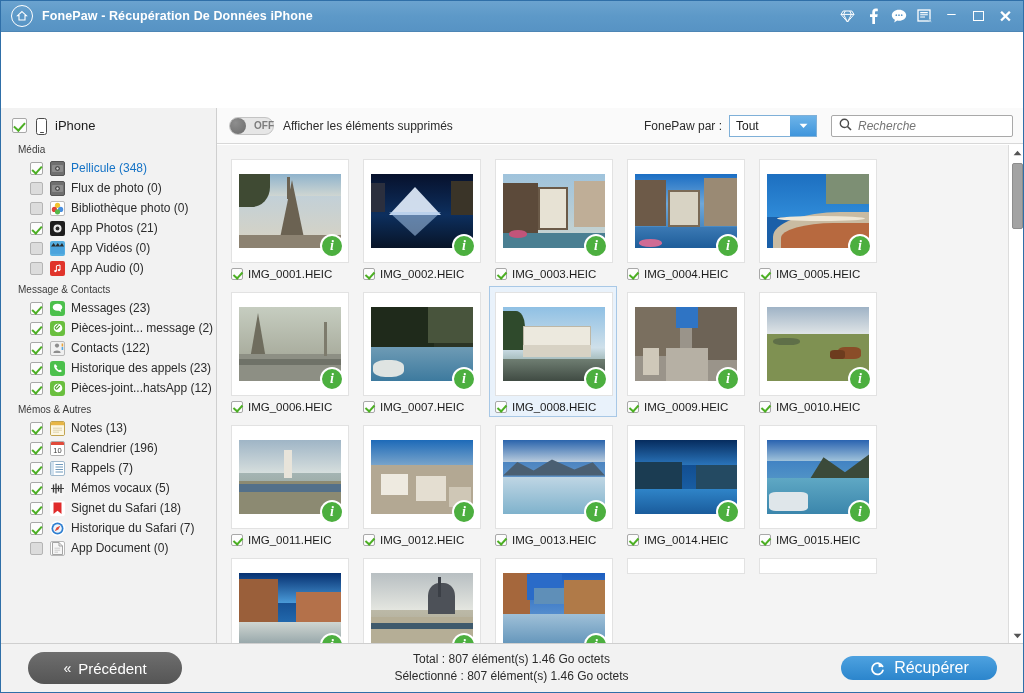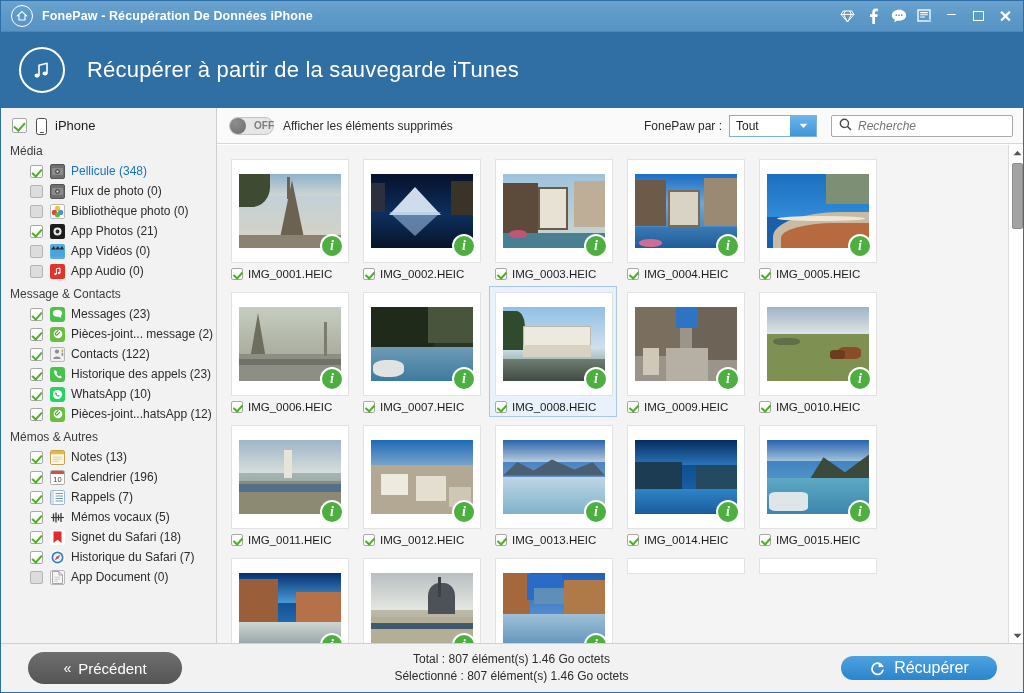--- a/index.html
+++ b/index.html
@@ -65,21 +65,21 @@
   #body { position: absolute; left: 0; top: 107px; width: 1024px; height: 535px; display: flex; }
 
   
   #sidebar {
     width: 216px; height: 535px; background: #f2f2f2;
     border-right: 1px solid #cfcfcf; padding: 9px 0 0 0;
     overflow: hidden; flex: 0 0 auto;
   }
   .root-row { display: flex; padding: 1px 0 3px 11px; }
   .group-title {
-    font-size: 12px; color: #3b3b3b; padding: 6px 0 3px 9px; font-weight: normal;
+    font-size: 10px; color: #3b3b3b; padding: 6px 0 3px 17px; font-weight: normal;
   }
   .tree-row {
     display: flex; align-items: center; height: 20px; padding-left: 29px; cursor: pointer;
   }
   .tree-row .label { font-size: 12px; color: #2b2b2b; white-space: nowrap; }
   .tree-row.active .label { color: #1573c6; }
 
   .cbx {
     width: 13px; height: 13px; border: 1px solid #a8a8a8; background: #fdfdfd;
     border-radius: 2px; position: relative; flex: 0 0 auto; cursor: pointer;
@@ -259,30 +259,20 @@
         </svg>
     </div>
 
     <div class="tb-icon win" id="win-min">–</div>
     <div class="tb-icon win" id="win-max">
         <div class="sq"></div>
       </div>
     <div class="tb-icon win" id="win-close">✕</div>
   </div>
 
-  <div id="header-band">
-    <div id="header-icon">
-      <svg width="24" height="24" viewBox="0 0 24 24">
-        <path d="M9 17.5 V7.2 L17 5.2 V15.4" fill="none" stroke="#fff" stroke-width="1.6" stroke-linejoin="round"></path>
-        <ellipse cx="7" cy="17.6" rx="2.5" ry="2.1" fill="#fff"></ellipse>
-        <ellipse cx="15" cy="15.5" rx="2.5" ry="2.1" fill="#fff"></ellipse>
-      </svg>
-    </div>
-    <div id="header-title">Récupérer à partir de la sauvegarde iTunes</div>
-  </div>
 
   <div id="body">
 
     <div id="sidebar">
       <div class="root-row">
         <div class="cbx big on"></div>
         <div class="phone-ico"></div>
         <div class="label" style="font-size:13px;color:#1c1c1c;">iPhone</div>
       </div>
       <div id="sidebar-tree">
@@ -385,30 +375,20 @@
             <div class="label">Contacts (122)</div>
           </div>
           <div class="tree-row">
             <div class="cbx on"></div>
             <div class="ico" style="background:#4cc04c;border-radius:3px;">
               <svg width="10" height="10" viewBox="0 0 10 10">
                 <path d="M2 1 C1 2 0.8 3.4 1.6 5 C2.5 6.8 4 8.2 6 9 C7.3 9.4 8.3 9 9 8.1 L7.3 6.5 L5.9 7.3 C5 6.8 3.9 5.7 3.4 4.6 L4.3 3.2 Z" fill="#fff"></path>
               </svg>
             </div>
             <div class="label">Historique des appels (23)</div>
-          </div>
-          <div class="tree-row">
-            <div class="cbx on"></div>
-            <div class="ico" style="background:#25d366;border-radius:3px;">
-              <svg width="11" height="11" viewBox="0 0 11 11">
-                <circle cx="5.5" cy="5.5" r="4.6" fill="#fff"></circle>
-                <path d="M3.5 3.2 C3 3.8 3.1 4.7 3.6 5.5 C4.2 6.5 5.2 7.2 6.2 7.5 C6.9 7.7 7.4 7.4 7.7 6.9 L6.7 6.1 L5.9 6.5 C5.4 6.2 4.9 5.7 4.6 5.2 L5 4.4 Z" fill="#25aa52"></path>
-              </svg>
-            </div>
-            <div class="label">WhatsApp (10)</div>
           </div>
           <div class="tree-row">
             <div class="cbx on"></div>
             <div class="ico" style="background:#6abf3f;border-radius:3px;">
               <svg width="10" height="10" viewBox="0 0 10 10">
                 <circle cx="5" cy="5" r="4.3" fill="#fff"></circle>
                 <path d="M6.6 3.4 L4 6 A1.3 1.3 0 0 1 2.3 4.3 L5 1.7" fill="none" stroke="#4f9e2e" stroke-width="1.1" stroke-linecap="round"></path>
               </svg>
             </div>
             <div class="label">Pièces-joint...hatsApp (12)</div>

